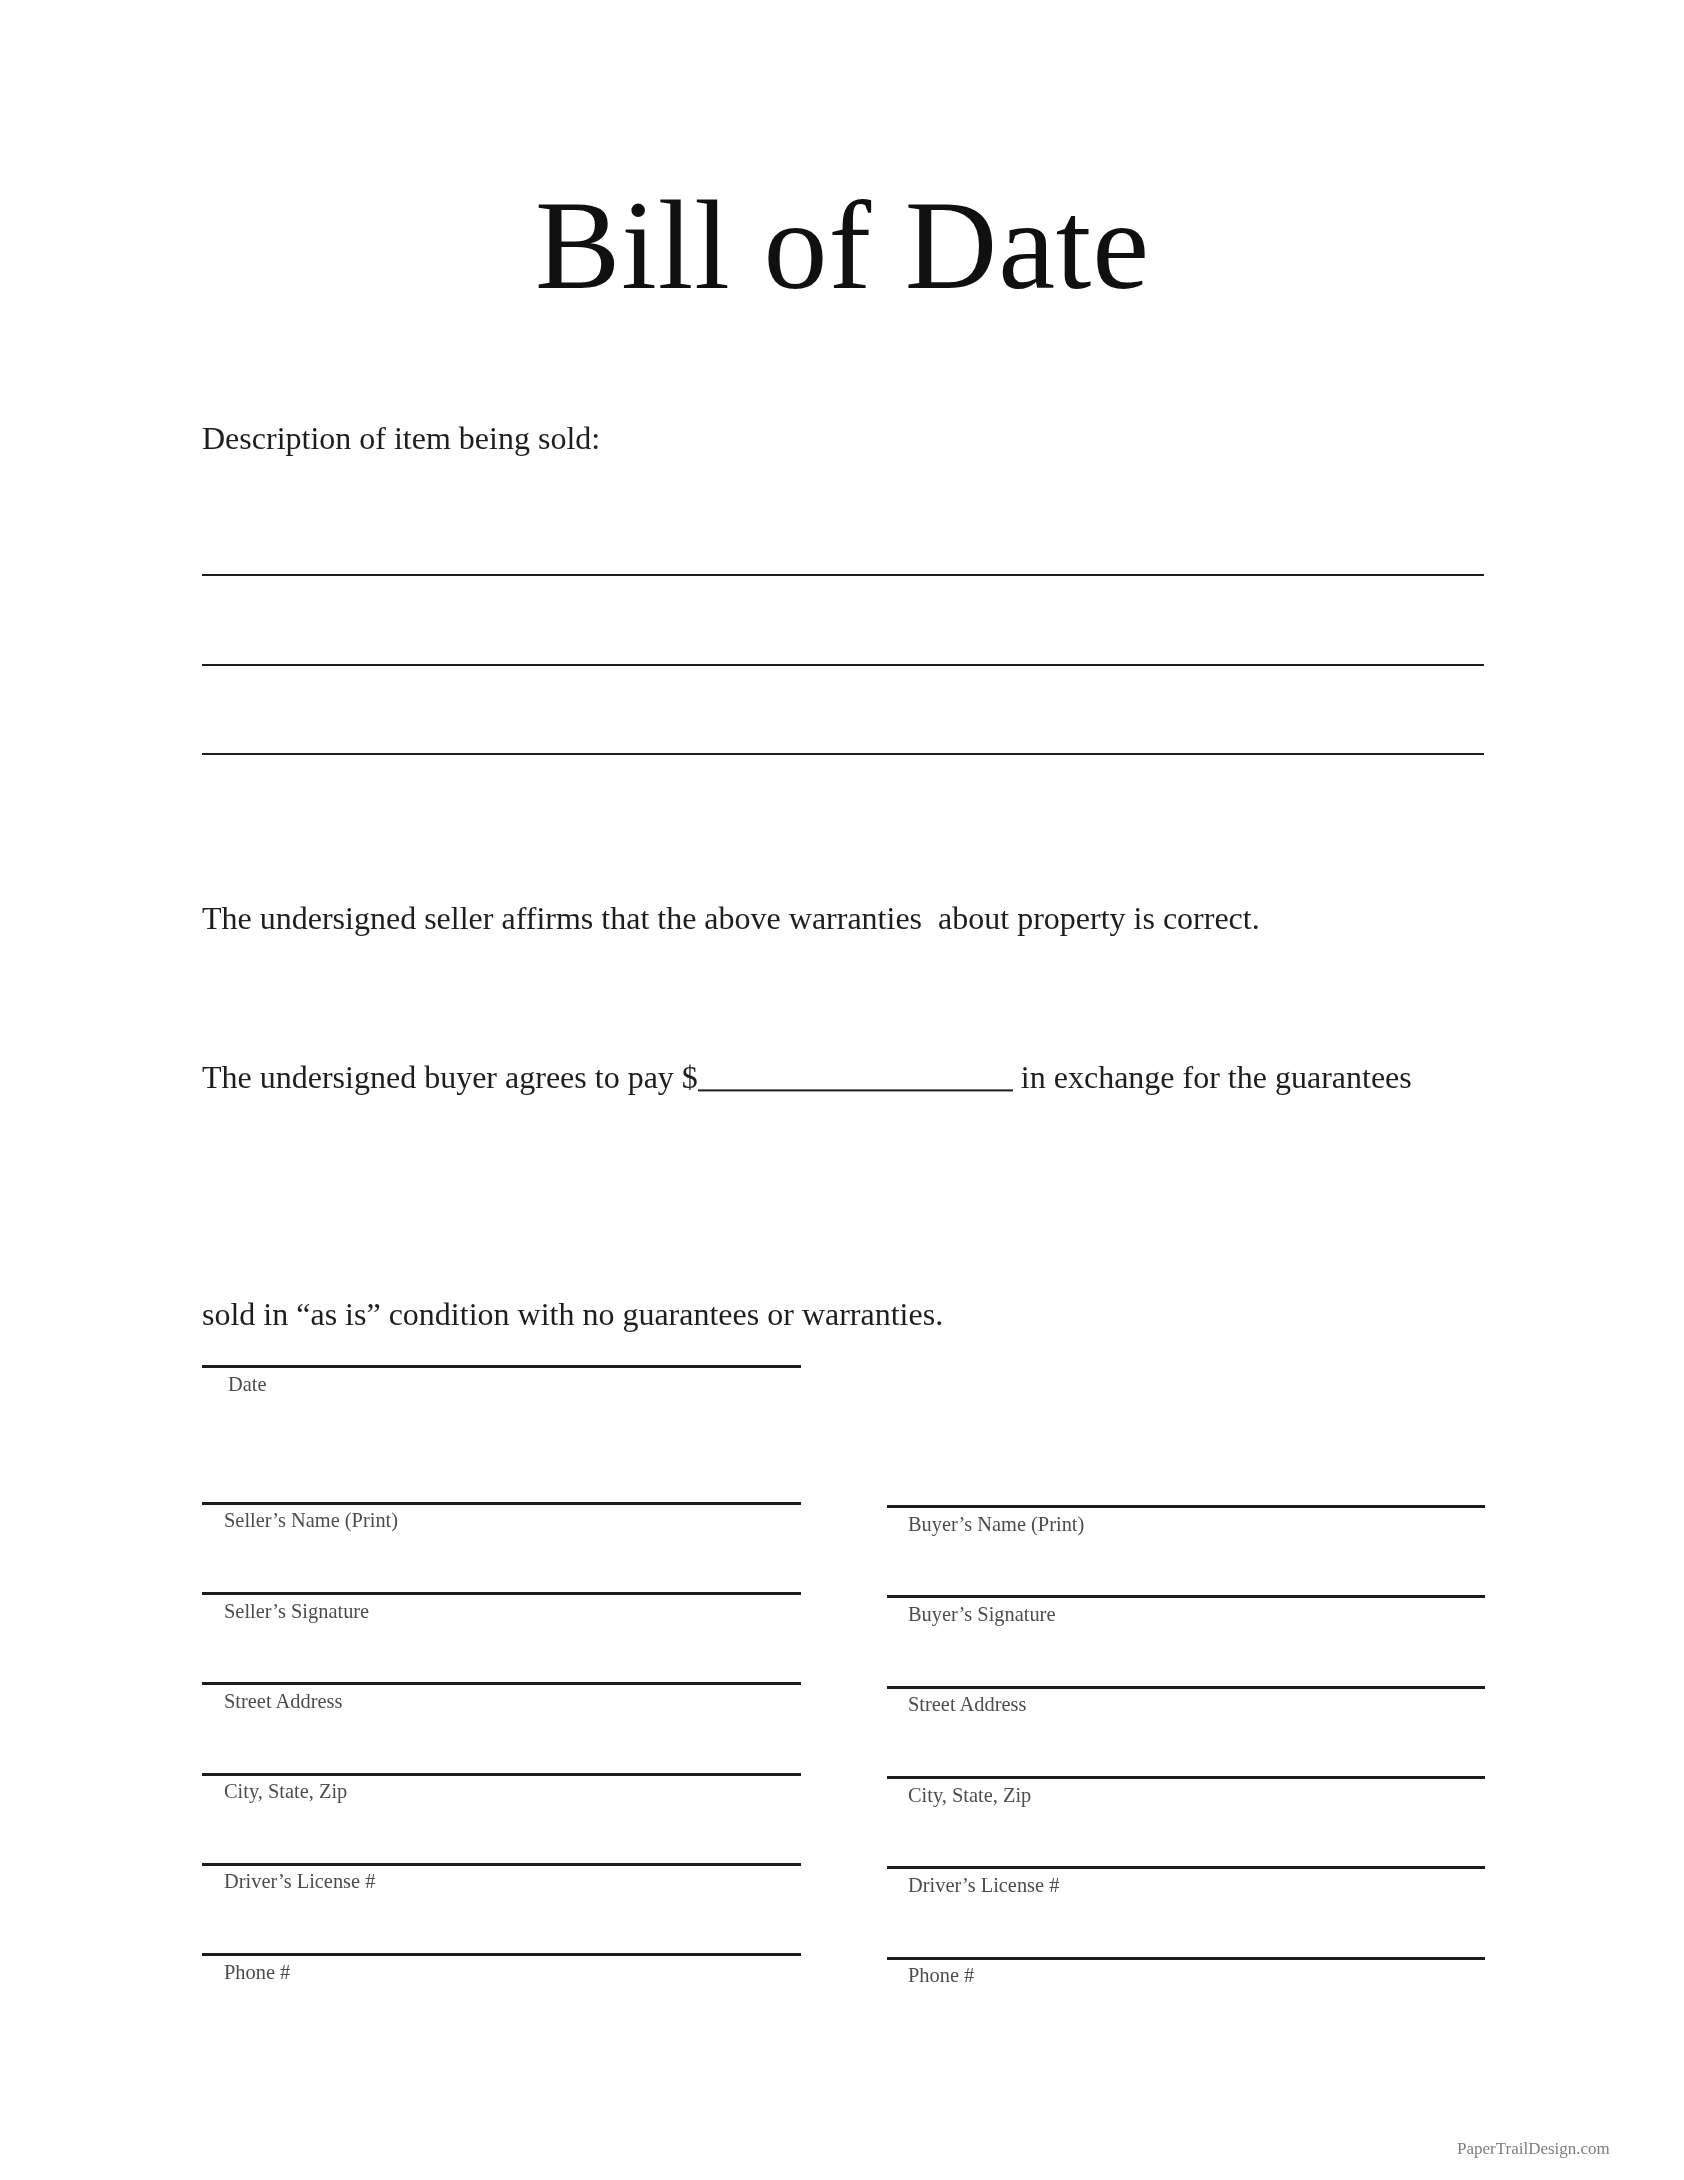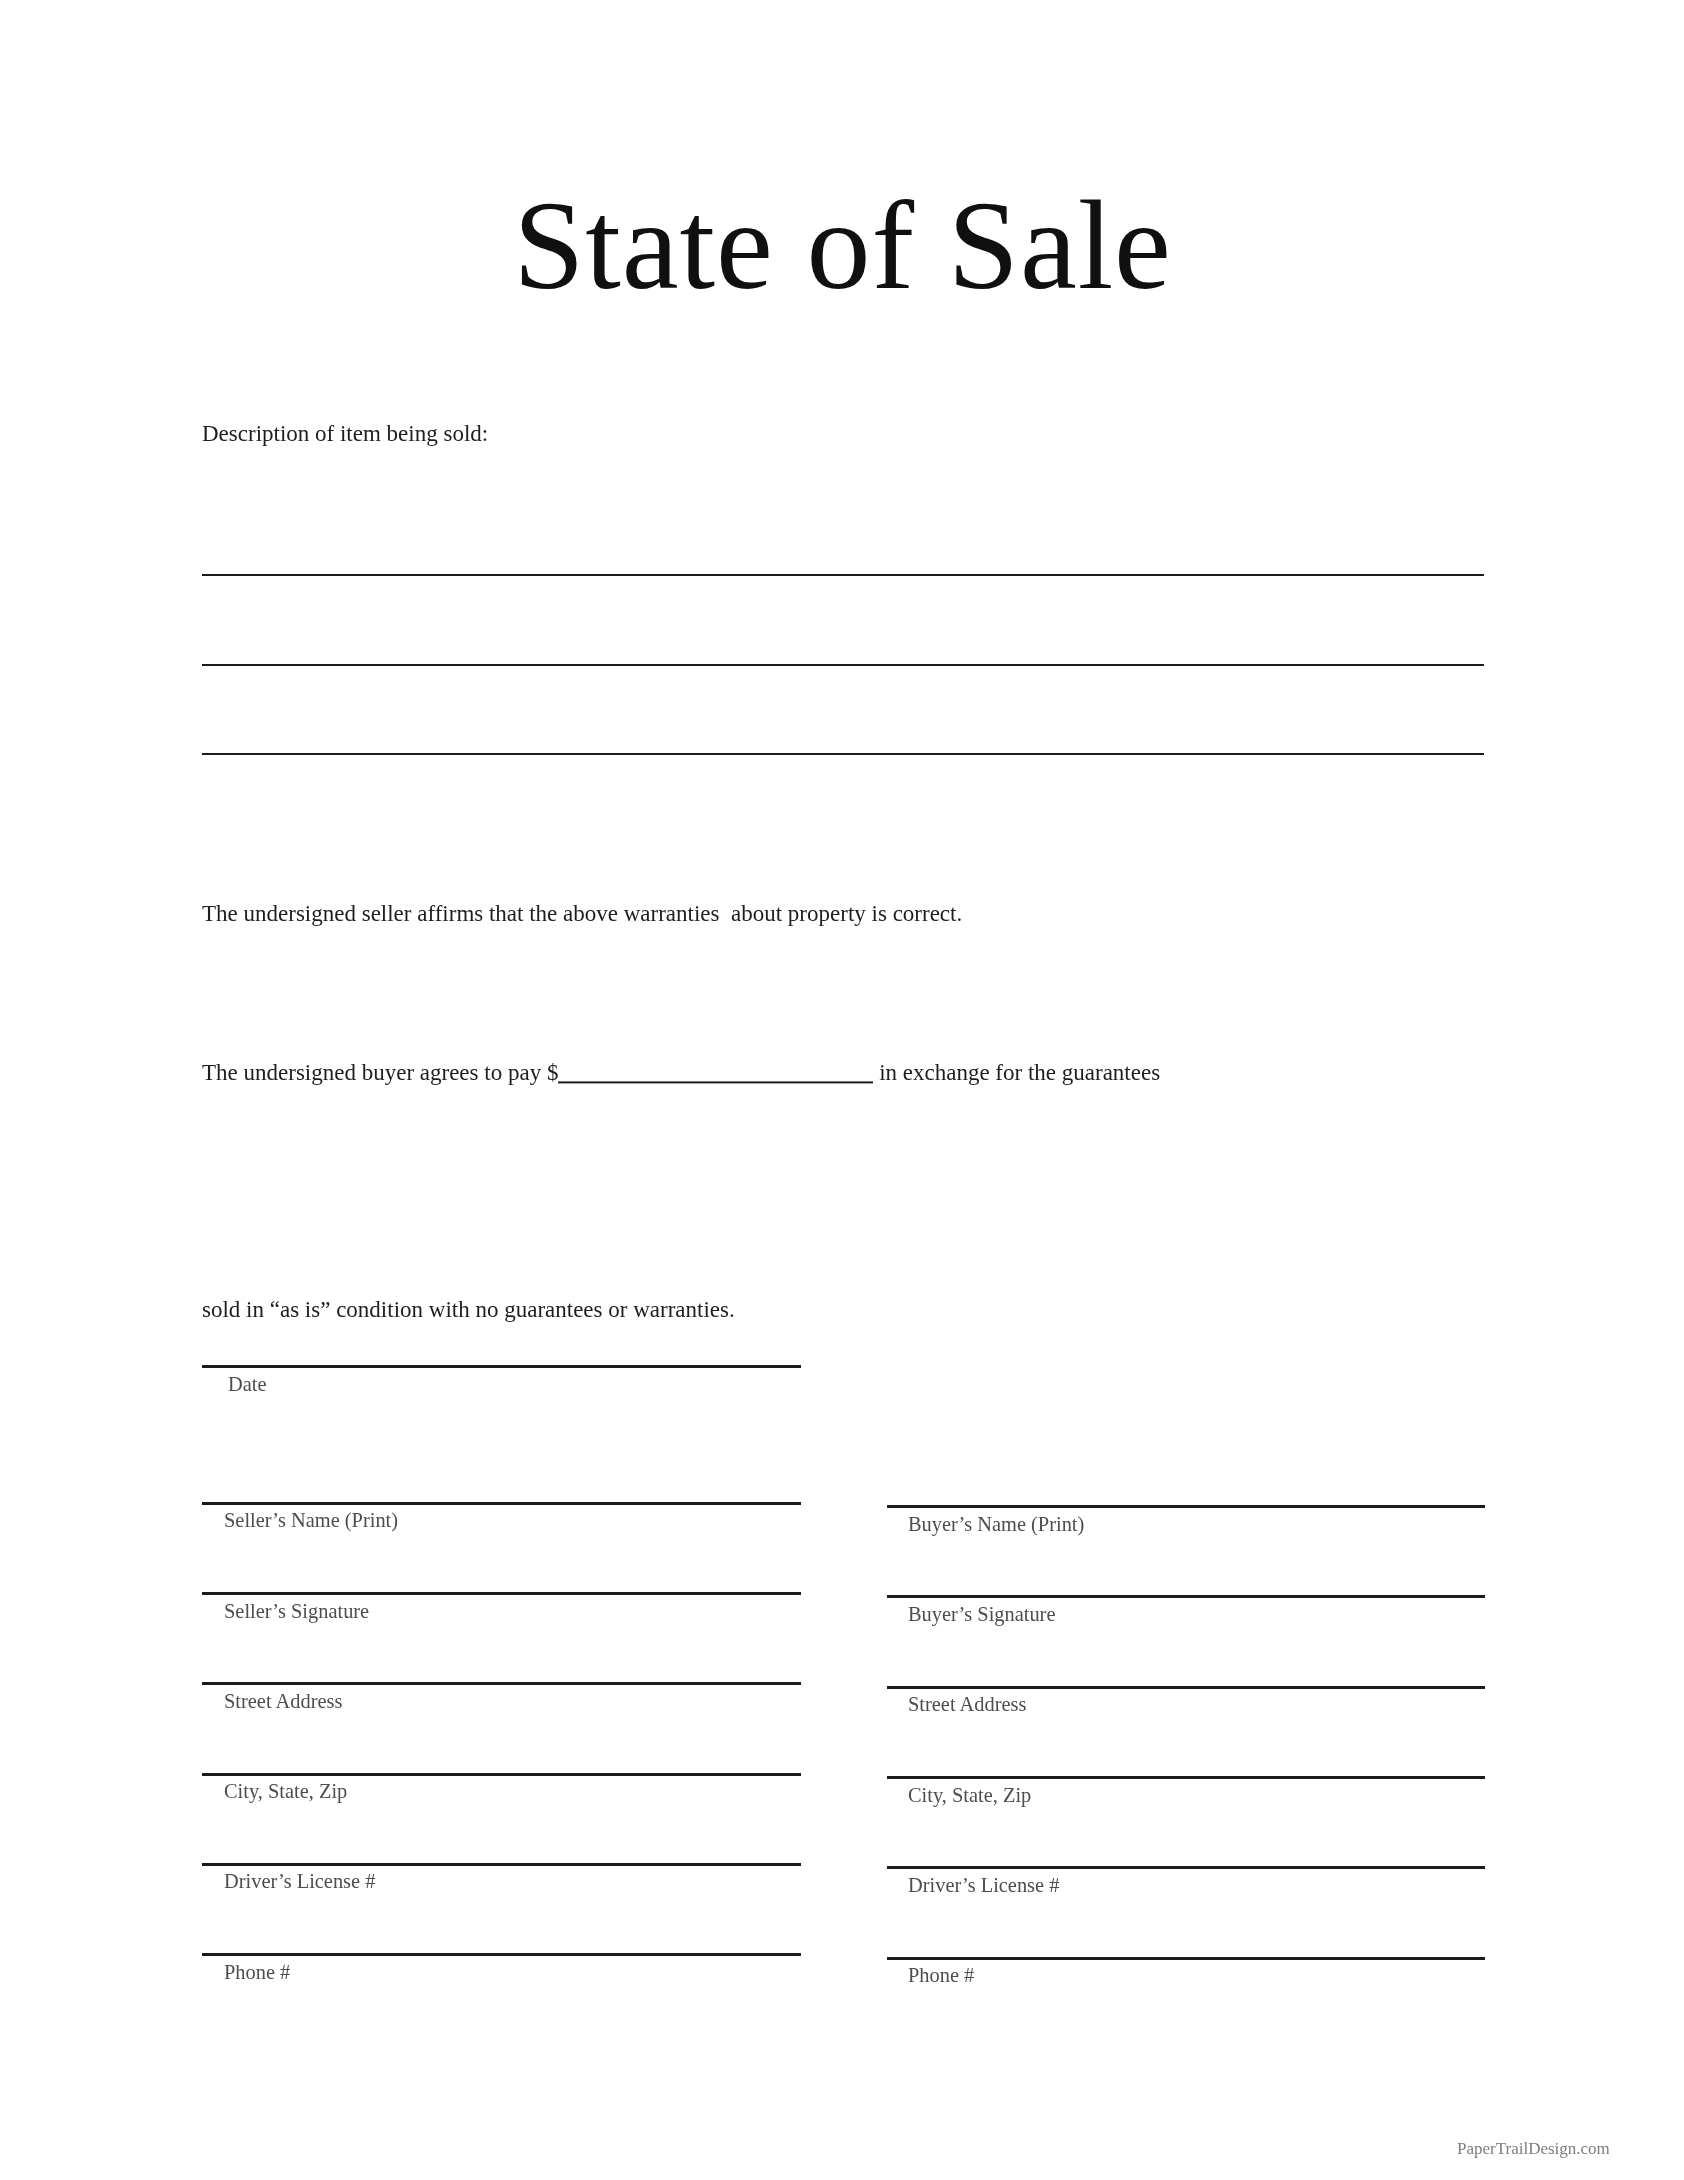--- a/index.html
+++ b/index.html
@@ -16,21 +16,21 @@
   .title{
     left:0; top:175px; width:1685px;
     text-align:center;
     font-size:128px;
     line-height:1.1;
     color:#101010;
     letter-spacing:0.9px;
     white-space:pre;
   }
   .body-text{
-    font-size:23px;
+    font-size:32px;
     line-height:1;
     color:#1e1e1e;
     white-space:pre-wrap;
   }
   .rule{
     height:0;
     border-top:2.6px solid #1c1c1c;
   }
   .fieldline{
     height:0;
@@ -55,21 +55,21 @@
     line-height:1;
     white-space:pre;
     margin-top:36px;
   }
 </style>
 </head>
 <body>
 
 <div id="page">
 
-  <div class="abs title">State of Sale</div>
+  <div class="abs title">Bill of Date</div>
 
   <div class="abs body-text" style="left:202px;top:422px;">Description of item being sold:</div>
 
   <div class="abs rule" style="left:202px;top:574px;width:1282px;"></div>
   <div class="abs rule" style="left:202px;top:664px;width:1282px;"></div>
   <div class="abs rule" style="left:202px;top:753px;width:1282px;"></div>
 
   <div class="abs body-text" style="left:202px;top:902px;">The undersigned seller affirms that the above warranties  about property is correct.</div>
 
   <div class="abs body-text" style="left:202px;top:1061px;"><span>The undersigned buyer agrees to pay $</span><span class="blank-inline"></span><span> in exchange for the guarantees</span></div>

